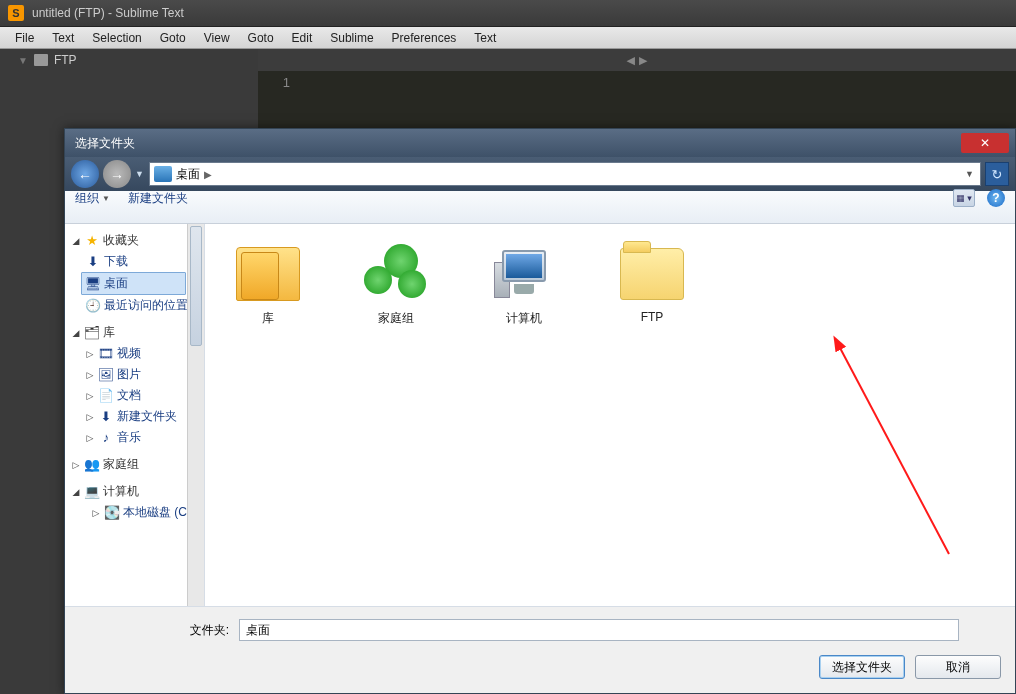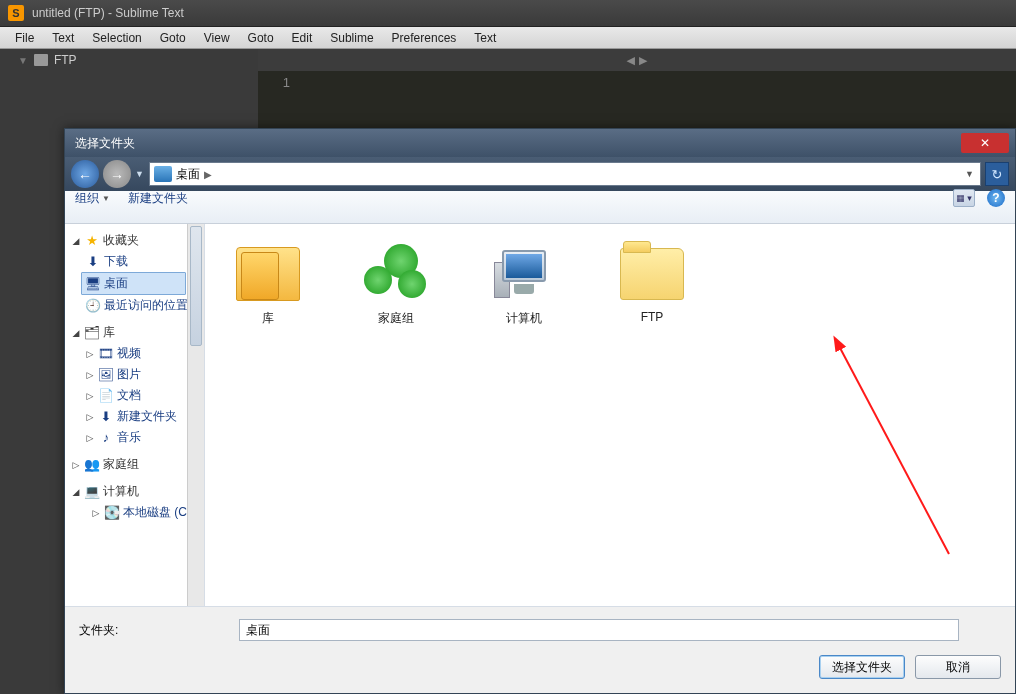--- a/index.html
+++ b/index.html
@@ -77,21 +77,21 @@
 .ico-network{width:64px;height:60px;position:relative;}
 .ico-network .globe{position:absolute;width:40px;height:40px;border-radius:50%;background:radial-gradient(#6ad060 20%,#1a78c8 40%,#0a4898);left:6px;top:0;}
 .ico-network .pc{position:absolute;width:34px;height:26px;background:linear-gradient(#6fa8e6,#1a5a9a);border:2px solid #ccd5de;left:24px;top:26px;border-radius:2px;}
 .ico-folder{width:64px;height:52px;background:linear-gradient(#ffeea8,#f6d470);border-radius:3px 6px 3px 3px;border:1px solid #d8b850;position:relative;}
 .ico-folder::before{content:"";position:absolute;top:-8px;left:2px;width:26px;height:10px;background:linear-gradient(#ffe890,#f4cc60);border:1px solid #d8b850;border-radius:3px 3px 0 0;}
 .arrow-annot { position:absolute; pointer-events:none; }
 .arrow-annot svg { overflow:visible; }
 
 .dlg-bottom { border-top:1px solid #d6dde6; background:#f0f0f0; padding:12px 14px 14px; display:flex; flex-direction:column; gap:14px; }
 .folder-row { display:flex; align-items:center; gap:10px; font-size:12px; }
-.folder-row label { width:150px; }
+.folder-row label { width:150px; text-align:right; }
 .folder-row input { flex:1; height:22px; border:1px solid #a8b4c2; padding:0 6px; font-size:12px; max-width:720px;}
 .btn-row { display:flex; justify-content:flex-end; gap:10px; }
 .dlg-btn { min-width:86px; height:24px; background:linear-gradient(#fdfdfd,#e4e8ed); border:1px solid #8a98a8; border-radius:3px; font-size:12px; display:flex;align-items:center;justify-content:center; cursor:default;}
 .dlg-btn.primary { border:1px solid #4a88c8; box-shadow:0 0 0 1px #a8d0f0 inset;}
 </style>
 </head>
 <body>
 
 <div class="st-titlebar">
   <span class="st-logo">S</span>

